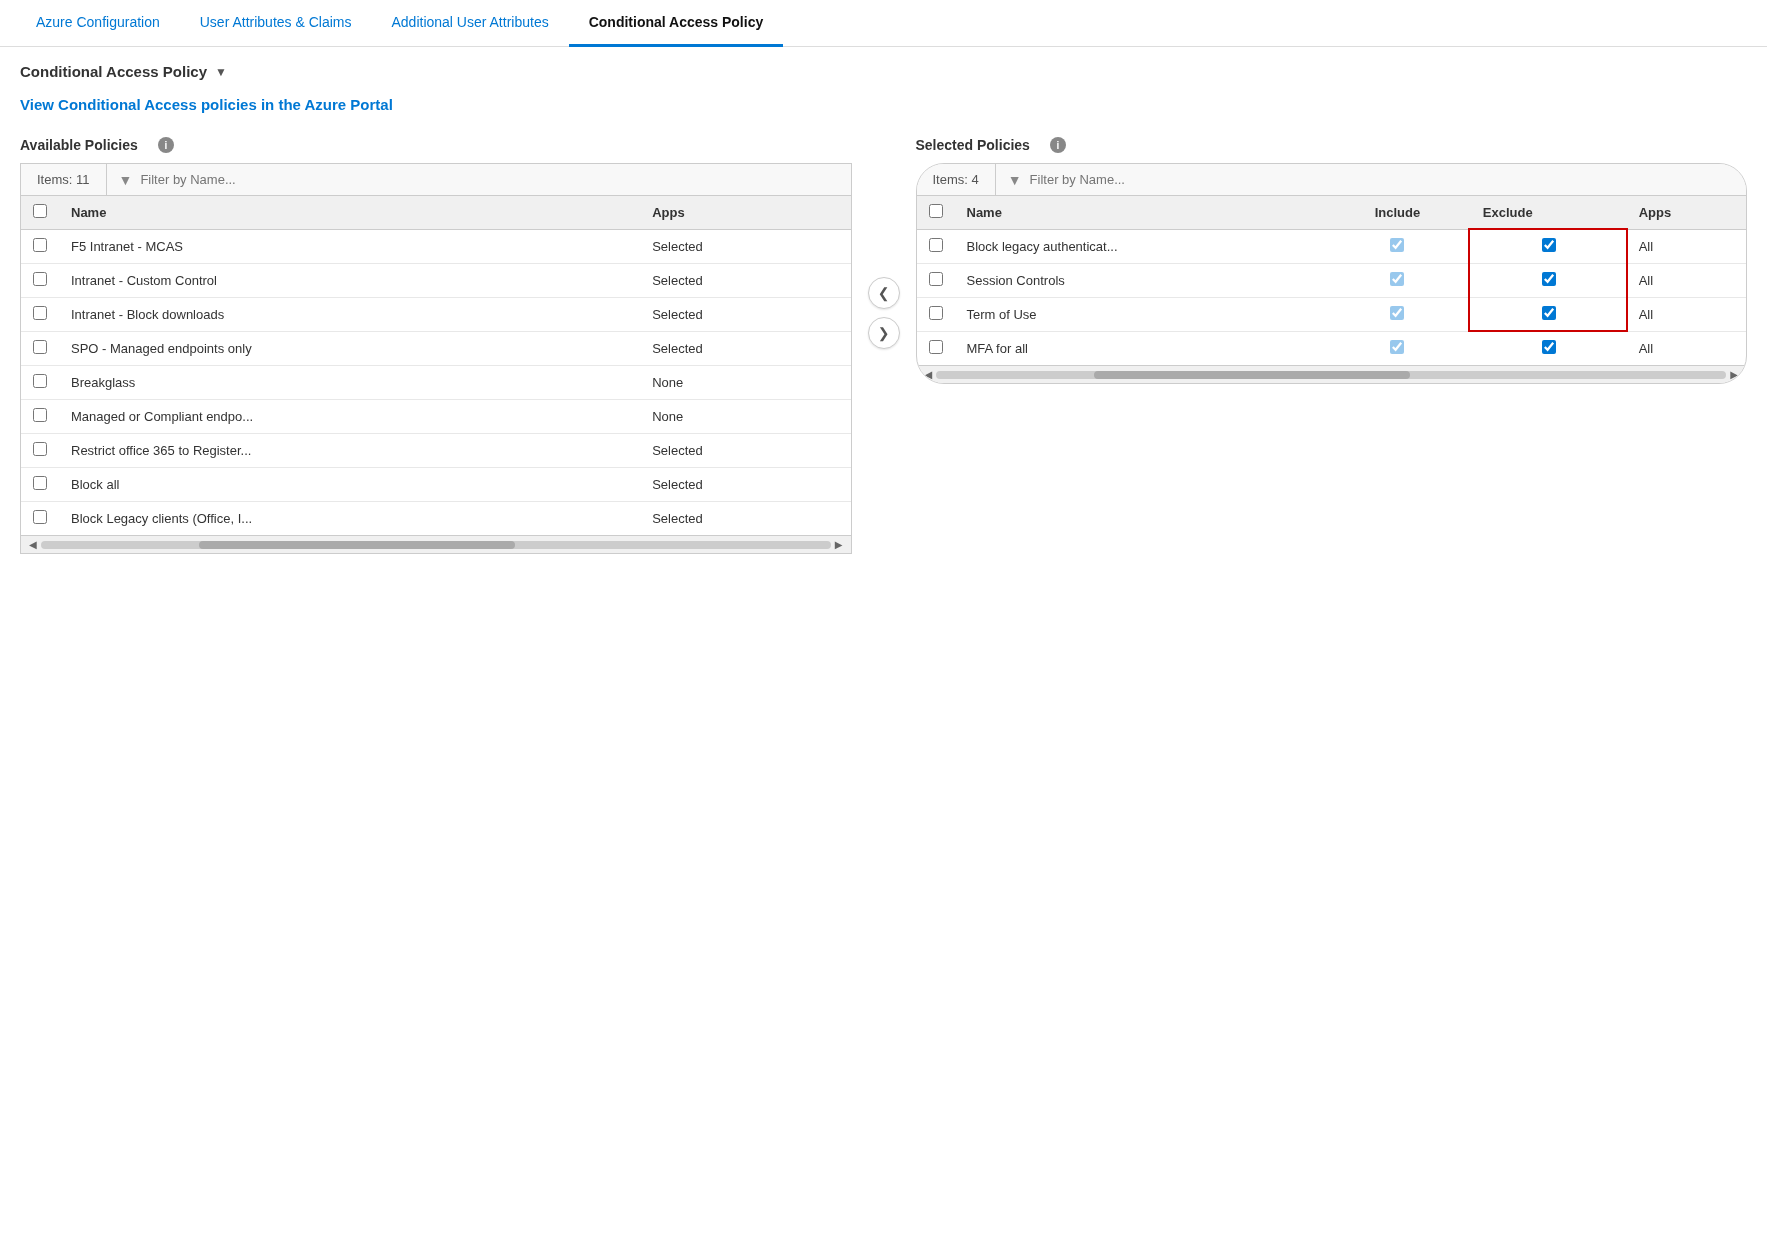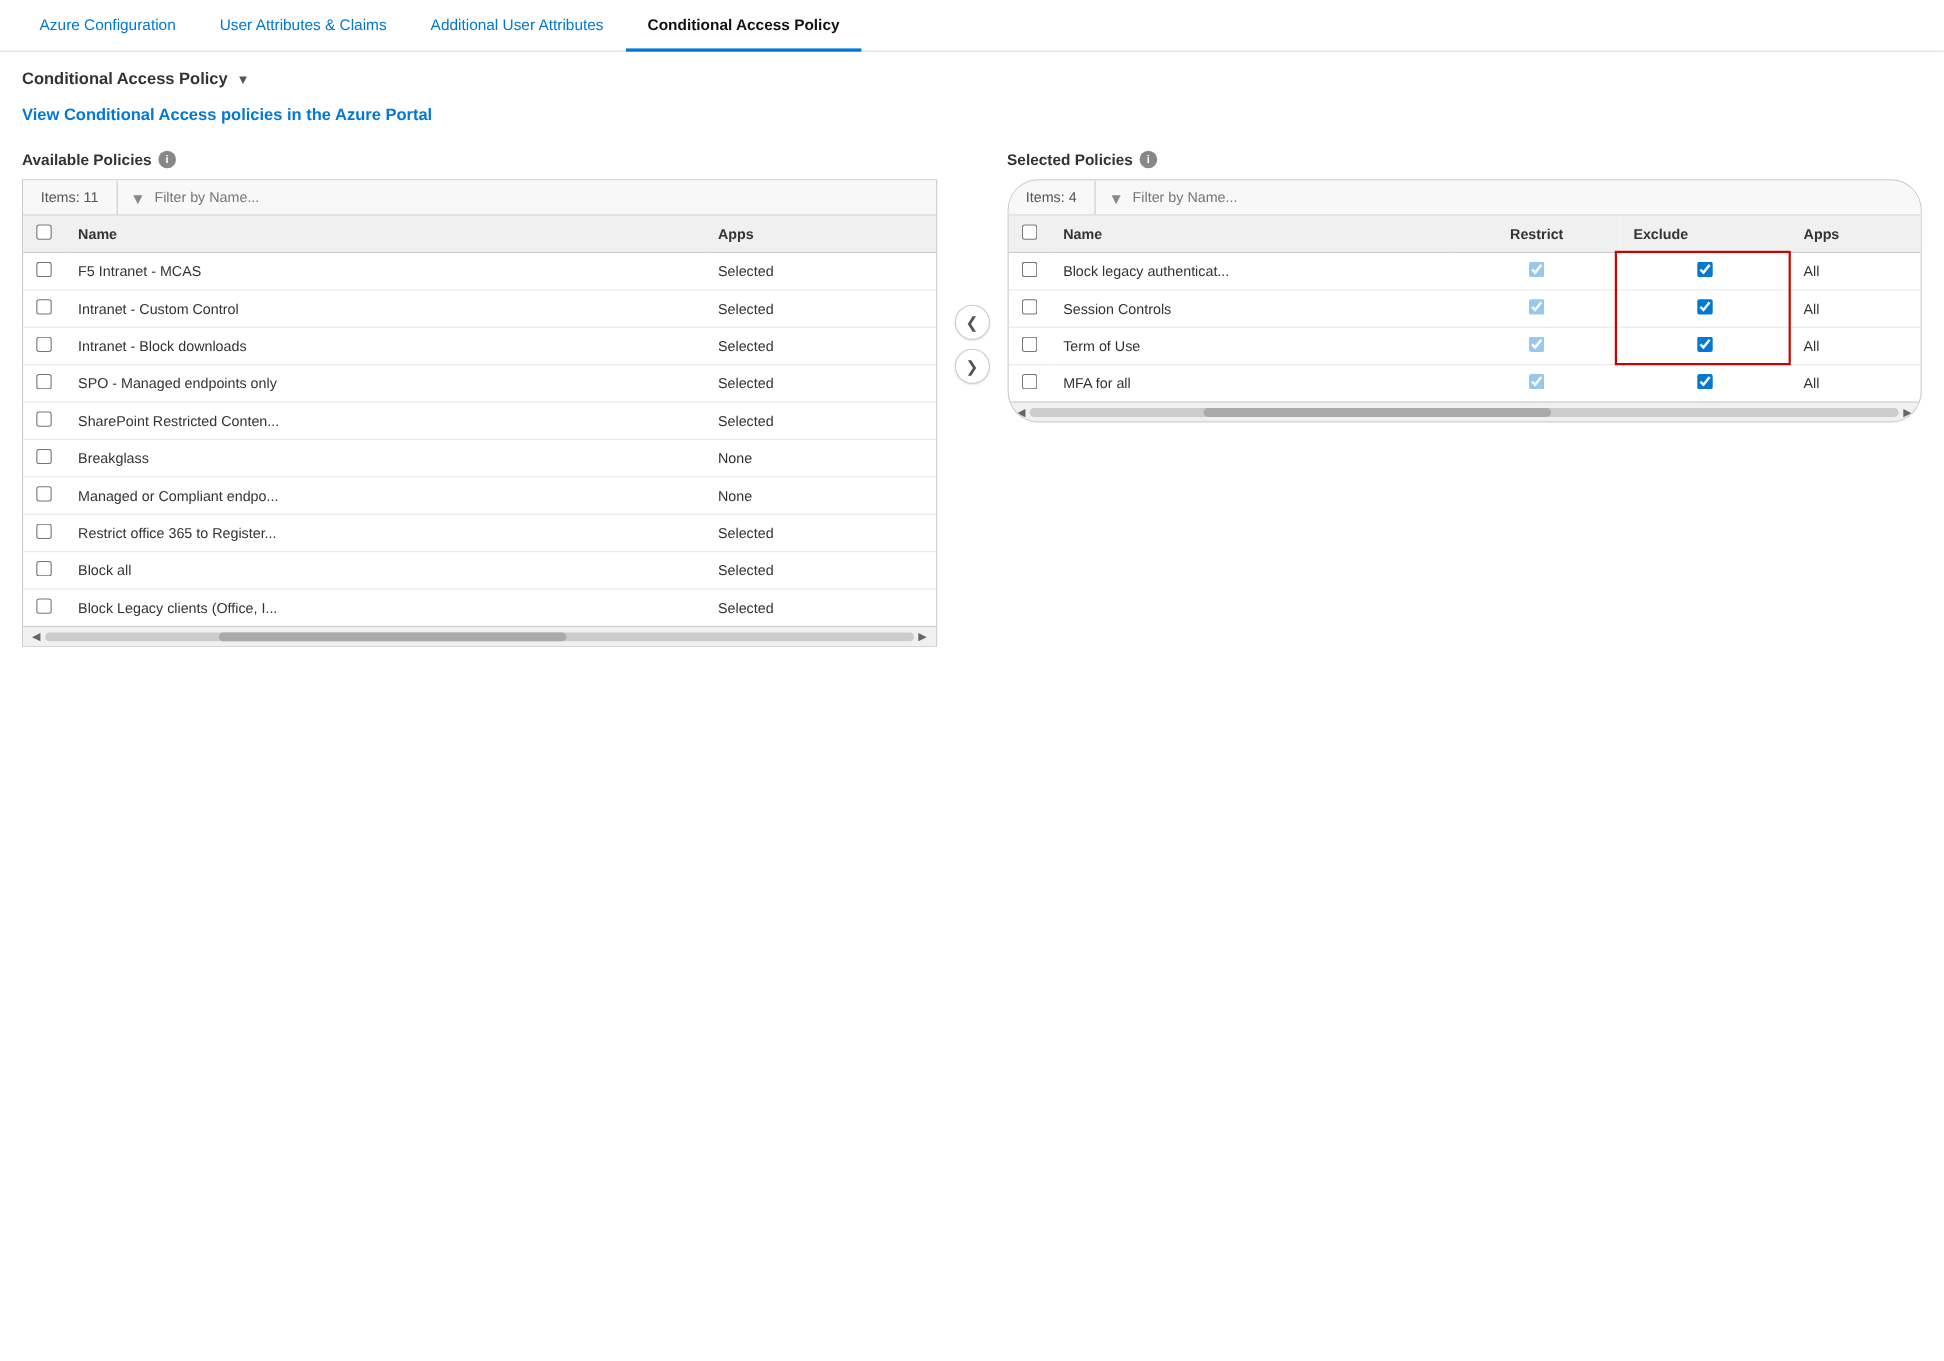--- a/index.html
+++ b/index.html
@@ -69,21 +69,21 @@
     .panel {
       flex: 1;
       min-width: 0;
     }
     .panel-title {
       font-weight: 700;
       font-size: 14px;
       margin-bottom: 10px;
       display: flex;
       align-items: center;
-      gap: 6px;
+      gap: 20px;
     }
     .info-icon {
       width: 16px;
       height: 16px;
       border-radius: 50%;
       background: #888;
       color: #fff;
       font-size: 10px;
       display: inline-flex;
       align-items: center;
@@ -325,25 +325,20 @@
       <td>Intranet - Block downloads</td>
       <td class="apps-cell">Selected</td>
     </tr>
                 <tr>
       <td><input type="checkbox" class="cb" style=""></td>
       <td>SPO - Managed endpoints only</td>
       <td class="apps-cell">Selected</td>
     </tr>
                 <tr>
       <td><input type="checkbox" class="cb" style=""></td>
-      <td>SharePoint Restricted Conten...</td>
-      <td class="apps-cell">Selected</td>
-    </tr>
-                <tr>
-      <td><input type="checkbox" class="cb" style=""></td>
       <td>Breakglass</td>
       <td class="apps-cell">None</td>
     </tr>
                 <tr>
       <td><input type="checkbox" class="cb" style=""></td>
       <td>Managed or Compliant endpo...</td>
       <td class="apps-cell">None</td>
     </tr>
                 <tr>
       <td><input type="checkbox" class="cb" style=""></td>
@@ -395,21 +390,21 @@
         </div>
 
         <div style="position:relative;">
 
           <div id="exclude-red-box" style="position: absolute; top: 31.5px; left: 551.266px; width: 159.922px; bottom: 33.5px; border: 2.5px solid rgb(204, 0, 0); pointer-events: none; z-index: 10;"></div>
           <table class="data-table">
             <thead>
               <tr>
                 <th><input type="checkbox" class="cb" style=""></th>
                 <th>Name</th>
-                <th style="text-align:center;">Restrict</th>
+                <th style="text-align:center;">Include</th>
                 <th style="text-align:left;">Exclude</th>
                 <th>Apps</th>
               </tr>
             </thead>
             <tbody id="selected-tbody">
             <tr>
       <td><input type="checkbox" class="cb" style=""></td>
       <td>Block legacy authenticat...</td>
       <td style="text-align:center;">
         <input type="checkbox" class="cb cb-include" checked="" style="">

